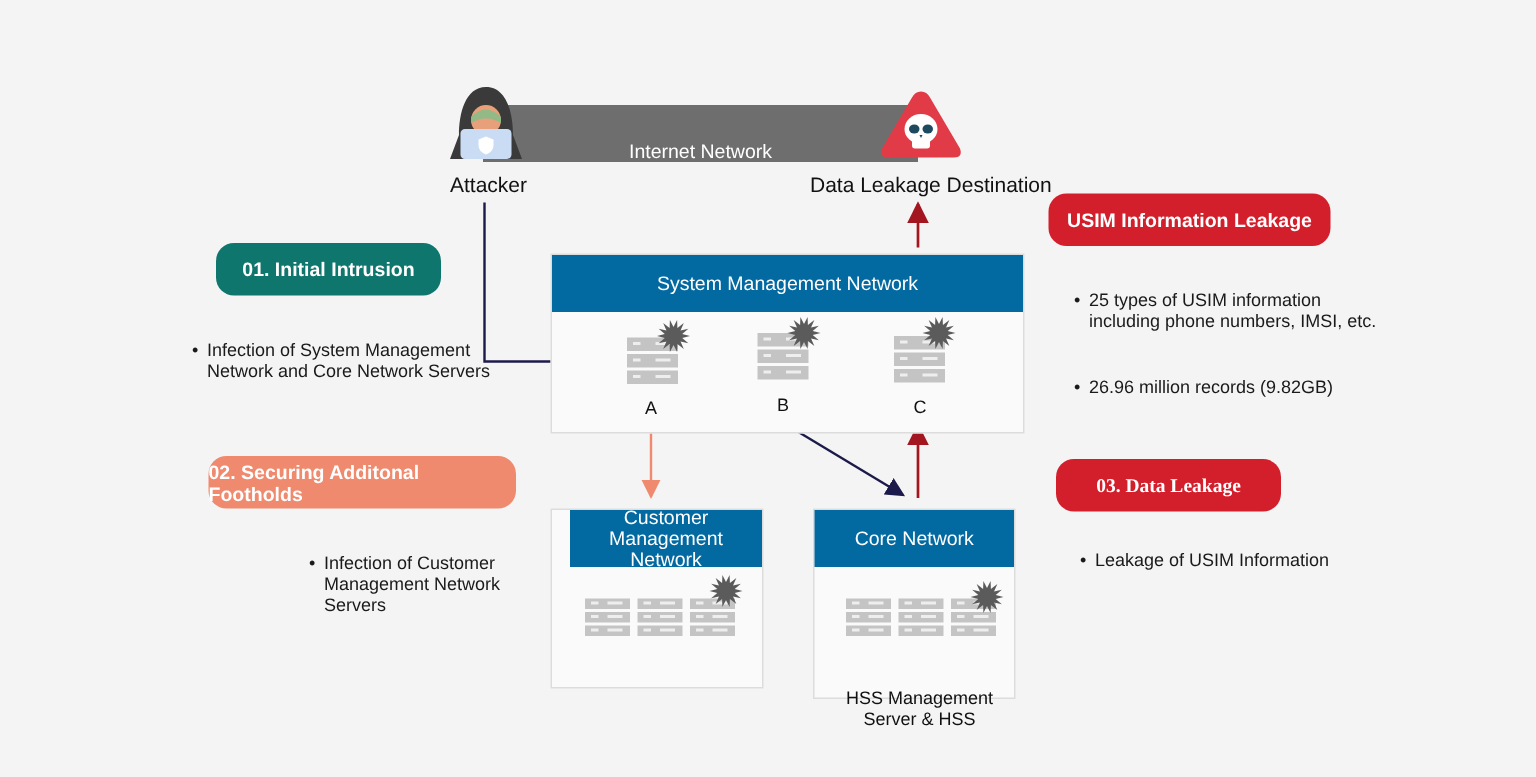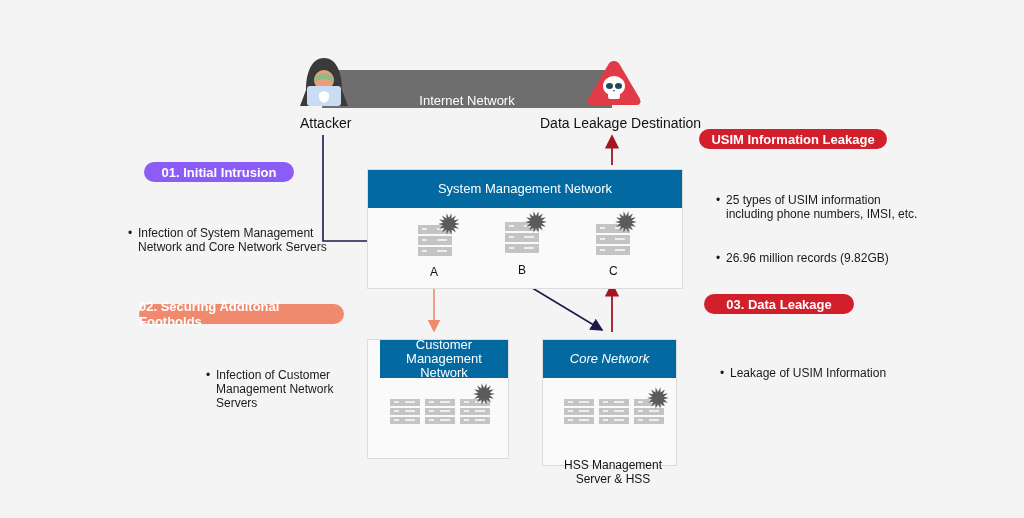--- a/index.html
+++ b/index.html
@@ -5,23 +5,23 @@
   html, body { margin:0; padding:0; }
   body { width:1024px; height:518px; background:#f4f4f4; position:relative; overflow:hidden;
          font-family:"Liberation Sans", "DejaVu Sans", sans-serif; color:#1a1a1a; }
   .abs { position:absolute; }
   #wires { position:absolute; left:0; top:0; width:1024px; height:518px; }
 
   .internet-bar { left:322px; top:70px; width:290px; height:38px; background:#6e6e6e; color:#fff;
                   font-size:13px; display:flex; align-items:flex-end; justify-content:center; }
   .label-big { font-size:14px; color:#111; }
 
-  .pill { height:20px; border-radius:12px; color:#fff; font-size:13px; display:flex;
+  .pill { height:35px; border-radius:12px; color:#fff; font-size:13px; display:flex;
           align-items:center; justify-content:center; font-weight:bold; }
-  .pill-navy { background:#8b5cf6; }
+  .pill-navy { background:#0f766e; }
   .pill-red { background:#d21f2b; }
   .pill-salmon { background:#ef8a6e; }
 
   .bullets { font-size:12px; line-height:14px; color:#1a1a1a; }
   .bullets .b { position:relative; padding-left:10px; margin-bottom:3px;margin-top:30px; }
   .bullets .b::before { content:"•"; position:absolute; left:0; top:0; }
 
   .net-box { background:#fafafa; border:1px solid #dcdcdc; box-sizing:border-box; }
   .net-head { background:#0369a1; color:#fff; font-size:13px; display:flex; align-items:center;
               justify-content:center; text-align:center; line-height:14px; }
@@ -101,21 +101,21 @@
 </div>
 
 <div class="abs pill pill-red" style="left:699px;top:129px;width:188px;">
   <span>USIM Information Leakage</span>
 </div>
 <div class="abs bullets" style="left:716px;top:163px;width:210px;">
   <div class="b">25 types of USIM information including phone numbers, IMSI, etc.</div>
   <div class="b">26.96 million records (9.82GB)</div>
 </div>
 
-<div class="abs pill pill-red" style="left:704px;top:294px;width:150px;">
+<div class="abs pill pill-red" style="left:704px;top:306px;width:150px;font-family:Liberation Serif, serif;">
   <span>03. Data Leakage</span>
 </div>
 <div class="abs bullets" style="left:720px;top:336px;width:190px;">
   <div class="b">Leakage of USIM Information</div>
 </div>
 
 <div class="abs net-box" style="left:367px;top:169px;width:316px;height:120px;">
   <div class="net-head" style="height:38px;">System Management Network</div>
 </div>
 
@@ -150,21 +150,21 @@
     <div class="u"></div>
     <div class="u"></div>
     <div class="u"></div>
   </div>
 <div class="server sm" style="left:460px;top:399px;">
     <div class="u"></div>
     <div class="u"></div>
     <div class="u"></div>
   </div>
 
-<div class="abs net-box" style="left:542px;top:339px;width:135px;height:127px;font-style:italic;">
+<div class="abs net-box" style="left:542px;top:339px;width:135px;height:127px;">
   <div class="net-head" style="height:38px;">Core Network</div>
 </div>
 <div class="server sm" style="left:564px;top:399px;">
     <div class="u"></div>
     <div class="u"></div>
     <div class="u"></div>
   </div>
 <div class="server sm" style="left:599px;top:399px;">
     <div class="u"></div>
     <div class="u"></div>

